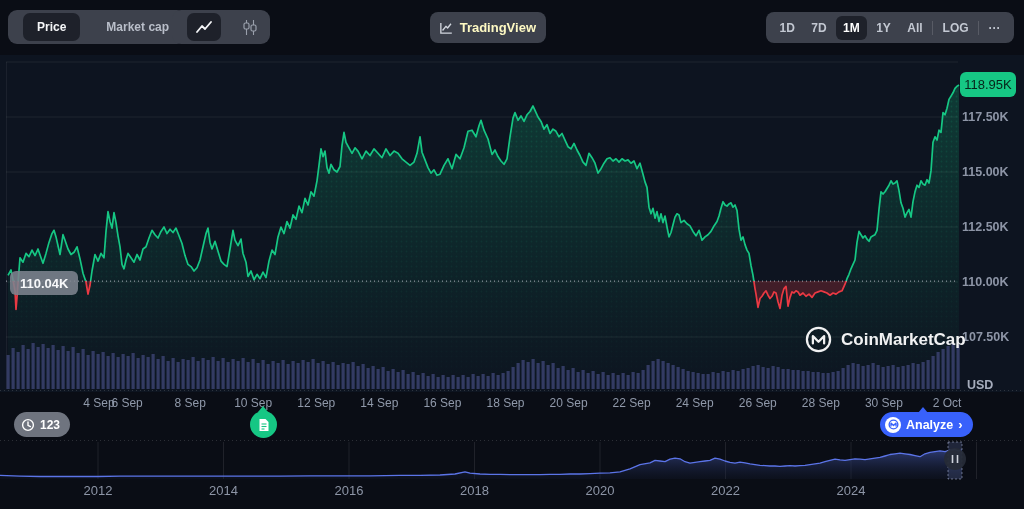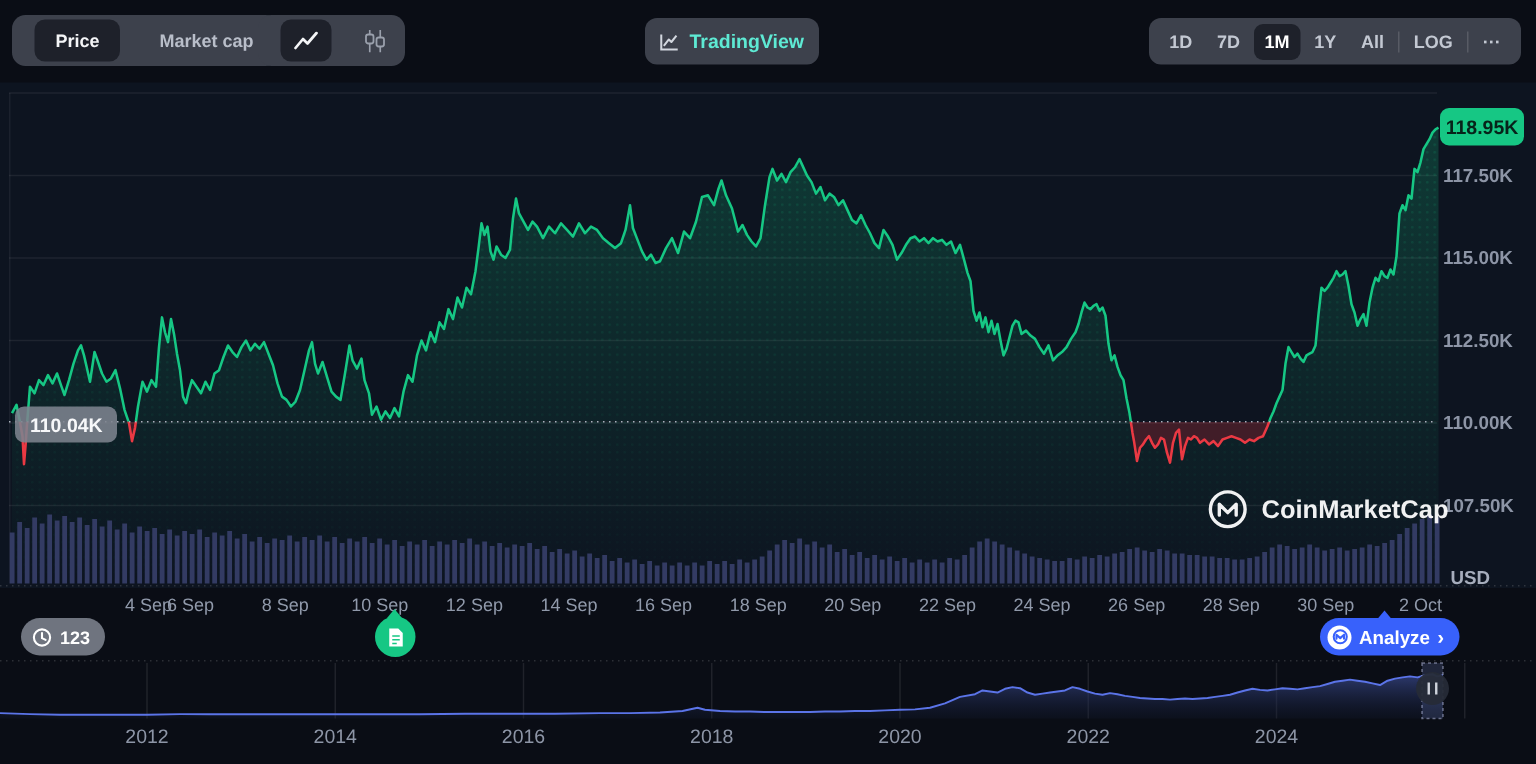--- a/index.html
+++ b/index.html
@@ -7,36 +7,36 @@
        font-family:"Liberation Sans", sans-serif; -webkit-font-smoothing:antialiased;}
   #chart-panel-bg{position:absolute;left:0;top:55px;width:1024px;height:337px;background:#0d1420;}
   #chart-svg{position:absolute;left:0;top:0;width:1024px;height:509px;pointer-events:none;}
   
   .seg-group{position:absolute;top:10px;height:34px;background:#3d414c;border-radius:9px;
              display:flex;align-items:center;padding:3px;box-sizing:border-box;}
   .seg{height:28px;display:flex;align-items:center;justify-content:center;border-radius:7px;
        font-size:12px;font-weight:bold;color:#b9bec9;cursor:pointer;padding:0 14px;margin-left:12px;}
   .seg.active{background:#1e212a;color:#f4f5f7;}
   .tool-btn{position:absolute;top:12px;height:31px;background:#3d414c;border-radius:8px;
-            display:flex;align-items:center;font-size:13px;font-weight:bold;color:#5eead4;
+            display:flex;align-items:center;font-size:13px;font-weight:bold;color:#fef9c3;
             box-sizing:border-box;cursor:pointer;}
   .ranges{position:absolute;top:12px;left:766px;width:248px;height:31px;background:#3d414c;
           border-radius:8px;display:flex;align-items:center;justify-content:space-evenly;
           padding:0 4px;box-sizing:border-box;}
   .range-item{font-size:12px;font-weight:bold;color:#c3c8d2;padding:5px 7px;border-radius:6px;cursor:pointer;}
   .range-item.active{background:#1e212a;color:#ffffff;}
   .range-sep{width:1px;height:14px;background:rgba(255,255,255,0.14);}
   
   .ylab{position:absolute;left:962px;font-size:12.5px;font-weight:bold;color:#8d95a6;}
   .xlab{position:absolute;top:396px;font-size:12px;color:#9099aa;transform:translateX(-50%);}
   .yrlab{position:absolute;top:483px;font-size:13px;color:#8d95a6;transform:translateX(-50%);}
   #usd-label{position:absolute;left:967px;top:378px;font-size:12.5px;font-weight:bold;color:#a6adbc;}
   
   #price-badge{position:absolute;left:960px;top:72px;width:56px;height:25px;background:#16c784;
-               border-radius:6px;color:#07231a;font-size:13px;font-weight:bold;display:flex;
+               border-radius:6px;color:#07231a;font-size:13px;font-weight:normal;display:flex;
                align-items:center;justify-content:center;}
   #baseline-pill{position:absolute;left:10px;top:271px;height:24px;background:rgba(125,131,142,0.88);
                  border-radius:6px;color:#f7f8fa;font-size:13px;font-weight:bold;display:flex;
                  align-items:center;padding:0 10px;}
   #history-pill{position:absolute;left:14px;top:412px;height:25px;background:rgba(122,128,139,0.9);
                 border-radius:13px;color:#ffffff;font-size:12px;font-weight:bold;display:flex;
                 align-items:center;gap:5px;padding:0 10px 0 7px;cursor:pointer;}
   #doc-badge{position:absolute;left:250px;top:411px;width:27px;height:27px;border-radius:50%;
              background:#16c784;display:flex;align-items:center;justify-content:center;cursor:pointer;}
   #doc-badge:before{content:"";position:absolute;top:-5px;left:8px;border:5px solid transparent;

